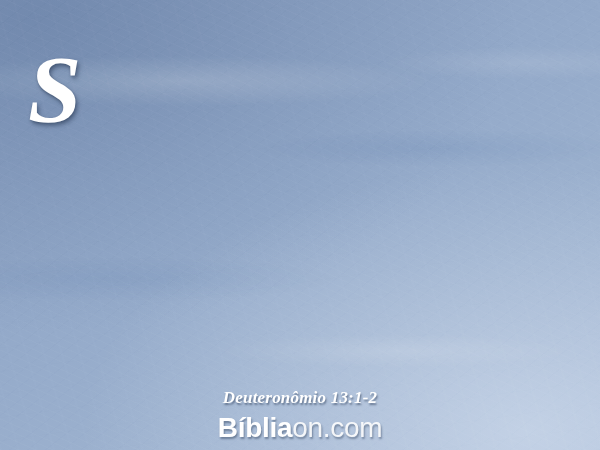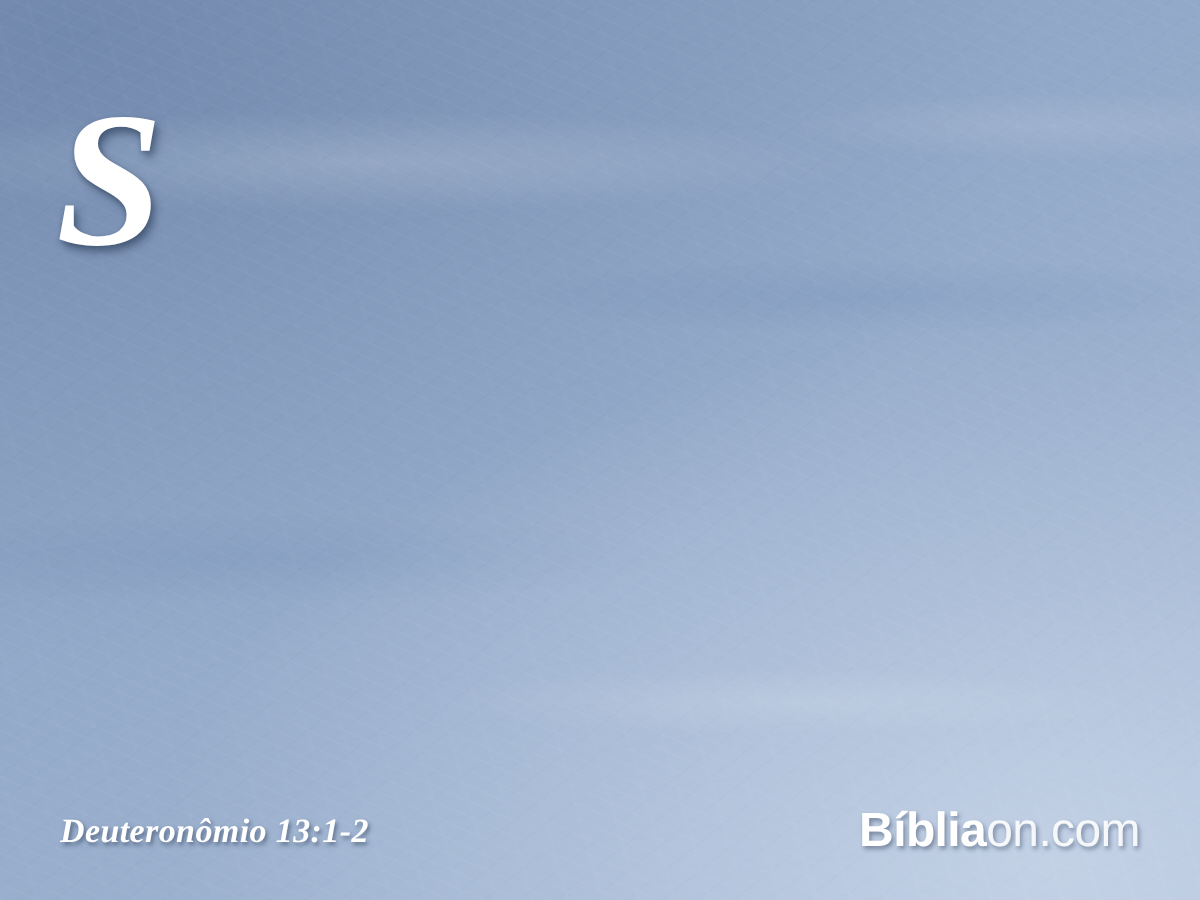--- a/index.html
+++ b/index.html
@@ -93,35 +93,36 @@
     position: absolute;
     left: 0;
     right: 0;
     bottom: 0;
     height: 62px;
     display: flex;
     align-items: center;
     justify-content: space-between;
     padding: 0 30px 6px 30px;
     box-sizing: border-box;
+    flex-direction: column;
   }
 
   .reference {
     color: #ffffff;
     font-family: "Liberation Serif", "DejaVu Serif", serif;
     font-style: italic;
     font-weight: 700;
     font-size: 17px;
     letter-spacing: 0.2px;
     text-shadow: 1px 1.5px 2px rgba(38,55,82,0.55);
   }
 
   .brand {
     font-family: "Liberation Sans", "DejaVu Sans", sans-serif;
-    font-size: 24px;
+    font-size: 28px;
     letter-spacing: -0.3px;
     white-space: nowrap;
     text-shadow: 1px 1.5px 2px rgba(38,55,82,0.45);
   }
   .brand-strong {
     font-weight: 700;
     color: #ffffff;
   }
   .brand-light {
     font-weight: 400;

